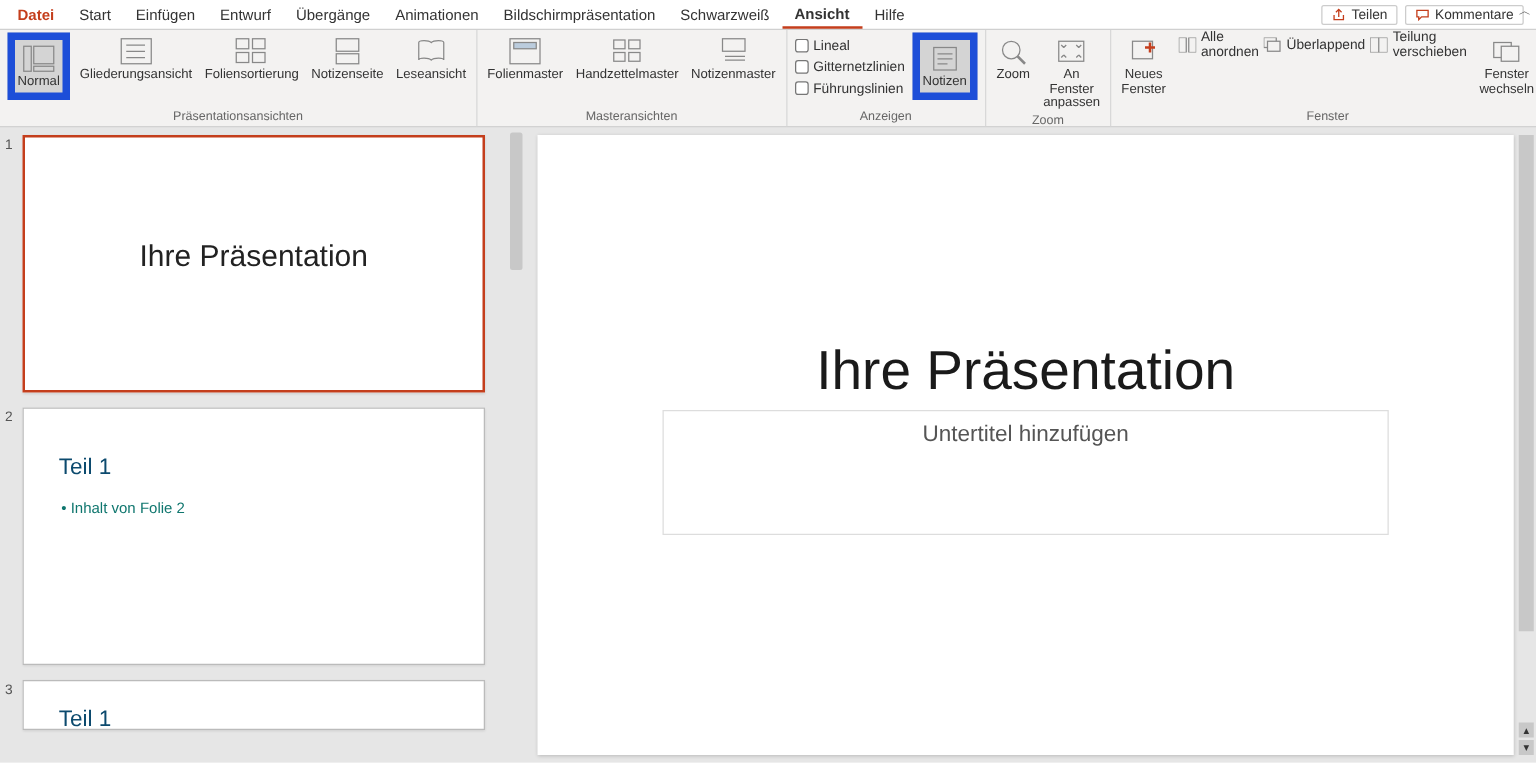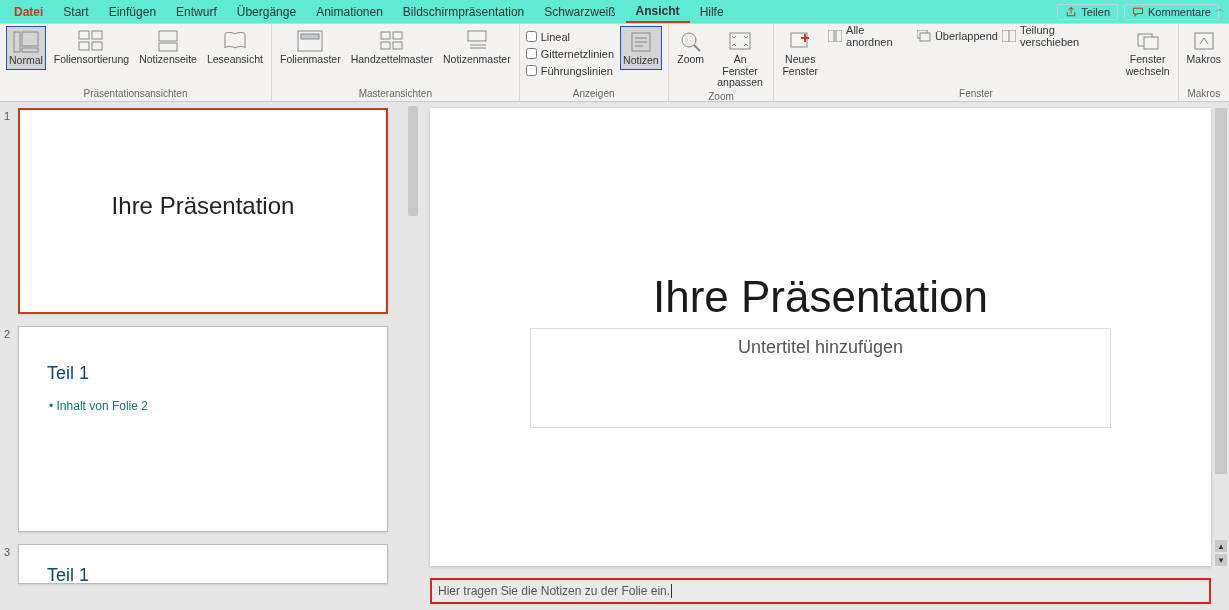--- a/index.html
+++ b/index.html
@@ -1,32 +1,32 @@
 <!DOCTYPE html>
 <html><head>
 <meta charset="utf-8">
 <style>
 * { margin: 0; padding: 0; box-sizing: border-box; font-family: "Segoe UI", Arial, sans-serif; }
 body { background: #e6e6e6; width: 1229px; height: 610px; overflow: hidden; font-size: 12px; color: #333; }
 
-.menubar { display: flex; align-items: center; height: 24px; background: #5eead4; border-bottom: 1px solid #d0d0d0; padding: 4px 4px; }
+.menubar { display: flex; align-items: center; height: 24px; background: #ffffff; border-bottom: 1px solid #d0d0d0; padding: 4px 4px; }
 .menubar .tab { padding: 3px 10px; cursor: pointer; font-size: 12px; }
 .menubar .tab.file { color: #c43e1c; font-weight: 600; }
 .menubar .tab.active { border-bottom: 2px solid #c43e1c; color: #333; font-weight: 600; }
 .menubar .right { margin-left: auto; display: flex; gap: 6px; padding-right: 6px; }
 .menubar .right .btn { border: 1px solid #ccc; padding: 1px 7px; font-size: 11px; border-radius: 2px; display: flex; align-items: flex-start; gap: 4px; }
 .menubar .right .btn.share svg { color: #c43e1c; }
 .menubar .right .btn.comments svg { color: #c43e1c; }
 
 .ribbon { display: flex; background: #f3f2f1; border-bottom: 1px solid #c8c8c8; height: 78px; }
 .group { display: flex; flex-direction: column; align-items: center; border-right: 1px solid #d8d8d8; padding: 2px 6px 0 6px; }
 .group .items { display: flex; align-items: flex-start; gap: 6px; flex: 1; }
 .group .label { font-size: 10px; color: #666; padding-bottom: 2px; }
 .bigbtn { display: flex; flex-direction: column; align-items: center; justify-content: flex-start; width: auto; padding: 2px 2px; cursor: pointer; }
-.bigbtn.active { background: #d4d4d4; border: 1px solid #1d4ed8; }
+.bigbtn.active { background: #d4d4d4; border: 6px solid #1d4ed8; }
 .bigbtn .ic { width: 28px; height: 26px; display: flex; align-items: center; justify-content: center; }
 .bigbtn .txt { font-size: 10.5px; text-align: center; line-height: 1.1; }
 .cbrow { display: flex; align-items: center; gap: 4px; font-size: 11px; height: 17px; }
 .cbrow input { width: 11px; height: 11px; }
 .smrow { display: flex; align-items: center; gap: 4px; font-size: 11px; height: 17px; padding: 0 2px; cursor: pointer; }
 .smrow .ic { width: 14px; height: 14px; display: flex; align-items: center; justify-content: center; }
 .smrow.color .sw { width: 14px; height: 12px; background: linear-gradient(to right,#d44 33%,#4a4 33% 66%,#48d 66%); border:1px solid #888;}
 .smrow.gray .sw { width: 14px; height: 12px; background: #999; border:1px solid #666;}
 .smrow.bw .sw { width: 14px; height: 12px; background: linear-gradient(45deg,#000 50%,#fff 50%); border:1px solid #666;}
 
@@ -99,20 +99,31 @@
               <rect x="1" y="1" width="6" height="20" fill="none" stroke="#888"></rect>
               <rect x="9" y="1" width="16" height="14" fill="none" stroke="#888"></rect>
               <rect x="9" y="17" width="16" height="4" fill="none" stroke="#888"></rect>
             </svg>
           </div>
         <div class="txt">Normal</div>
       </div>
       <div class="bigbtn">
         <div class="ic">
             <svg width="26" height="22">
+              <rect x="1" y="1" width="24" height="20" fill="none" stroke="#888"></rect>
+              <line x1="5" y1="6" x2="20" y2="6" stroke="#888"></line>
+              <line x1="5" y1="11" x2="20" y2="11" stroke="#888"></line>
+              <line x1="5" y1="16" x2="20" y2="16" stroke="#888"></line>
+            </svg>
+          </div>
+        <div class="txt">Gliederungsansicht</div>
+      </div>
+      <div class="bigbtn">
+        <div class="ic">
+            <svg width="26" height="22">
               <rect x="1" y="1" width="10" height="8" fill="none" stroke="#888"></rect>
               <rect x="14" y="1" width="10" height="8" fill="none" stroke="#888"></rect>
               <rect x="1" y="12" width="10" height="8" fill="none" stroke="#888"></rect>
               <rect x="14" y="12" width="10" height="8" fill="none" stroke="#888"></rect>
             </svg>
           </div>
         <div class="txt">Foliensortierung</div>
       </div>
       <div class="bigbtn">
         <div class="ic">
@@ -334,18 +345,14 @@
         </div>
       </div>
       <div class="escroll">
         <div class="thumbbar"></div>
         <div class="arrows">
           <div>▴</div>
           <div>▾</div>
         </div>
       </div>
     </div>
-    <div class="notesbar">
-      <span>Hier tragen Sie die Notizen zu der Folie ein.</span>
-        <span class="cursor"></span>
-    </div>
   </div>
 </div>
 
 </body></html>

